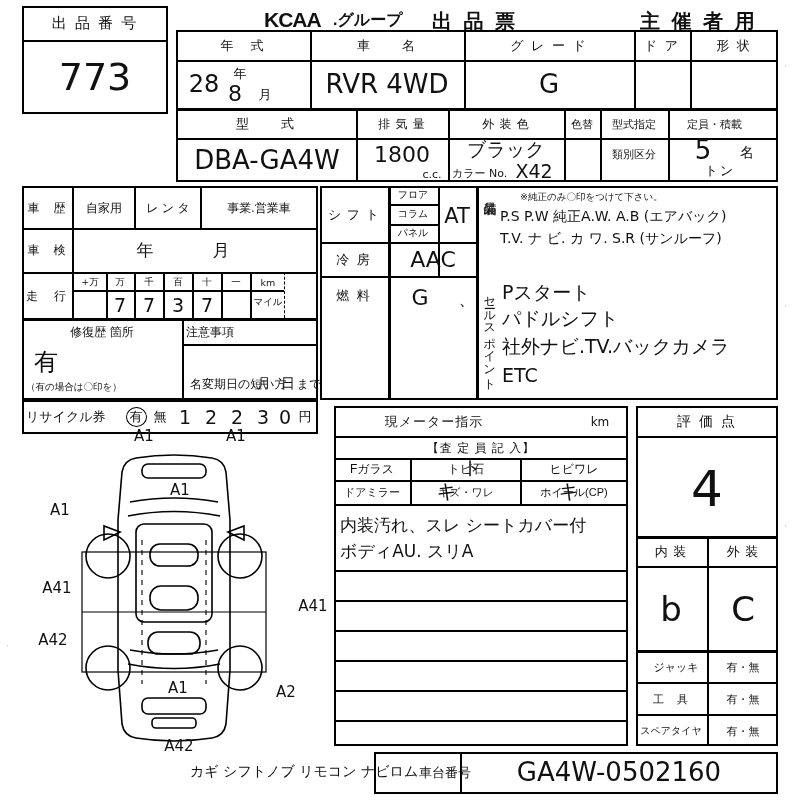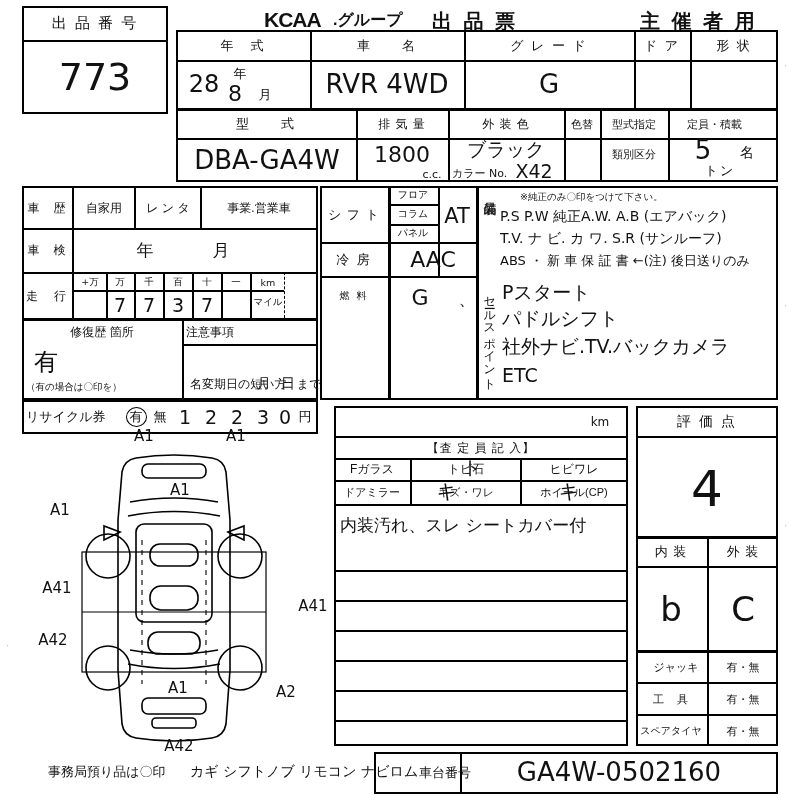--- a/index.html
+++ b/index.html
@@ -147,35 +147,34 @@
   <div class="hline" style="left:388px;top:224px;width:50px;"></div>
 
   <div class="lbl" style="left:320px;top:200px;width:68px;height:30px;font-size:13px;letter-spacing:1px;">シ フ ト</div>
   <div class="lbl" style="left:388px;top:186px;width:50px;height:18px;font-size:10px;letter-spacing:0;">フロア</div>
   <div class="lbl" style="left:388px;top:204px;width:50px;height:20px;font-size:10px;letter-spacing:0;">コラム</div>
   <div class="lbl" style="left:388px;top:224px;width:50px;height:18px;font-size:10px;letter-spacing:0;">パネル</div>
   <div class="hw" style="left:438px;top:200px;width:38px;height:32px;font-size:21px;">AT</div>
 
   <div class="lbl" style="left:320px;top:246px;width:68px;height:28px;font-size:13px;letter-spacing:2px;">冷 房</div>
   <div class="hw" style="left:390px;top:244px;width:86px;height:30px;font-size:22px;">AAC</div>
-  <div class="lbl" style="left:320px;top:282px;width:68px;height:28px;font-size:10px;letter-spacing:2px;">燃 料</div>
+  <div class="lbl" style="left:320px;top:282px;width:68px;height:28px;font-size:13px;letter-spacing:2px;">燃 料</div>
   <div class="hw" style="left:390px;top:282px;width:60px;height:30px;font-size:22px;">G</div>
   <div class="hw" style="left:456px;top:286px;width:22px;height:26px;font-size:17px;">、</div>
 
   <div style="position:absolute;left:478px;top:192px;width:22px;height:92px;display:flex;flex-direction:column;align-items:center;font-size:13px;line-height:1.15;">
     <span style="writing-mode:vertical-rl;">装備品</span>
   </div>
   <div style="position:absolute;left:478px;top:288px;width:22px;height:110px;display:flex;flex-direction:column;align-items:center;font-size:12px;line-height:1.12;">
     <span style="writing-mode:vertical-rl;">セールスポイント</span>
   </div>
 
   <div class="hw hwL xsm" style="left:520px;top:190px;width:250px;height:14px;">※純正のみ〇印をつけて下さい。</div>
   <div class="hw hwL" style="left:500px;top:206px;width:276px;height:22px;font-size:14px;">P.S  P.W  純正A.W.  A.B  (エアバック)</div>
   <div class="hw hwL" style="left:500px;top:228px;width:276px;height:22px;font-size:14px;">T.V.  ナ ビ.  カ ワ.  S.R  (サンルーフ)</div>
-  <div class="hw hwL" style="left:500px;top:250px;width:280px;height:22px;font-size:13px;">ABS ・  新 車 保 証 書 ←(注)  後日送りのみ</div>
 
   <div class="hw hwL" style="left:502px;top:280px;width:270px;height:26px;font-size:19px;">Pスタート</div>
   <div class="hw hwL" style="left:502px;top:306px;width:270px;height:26px;font-size:19px;">パドルシフト</div>
   <div class="hw hwL" style="left:502px;top:334px;width:278px;height:26px;font-size:19px;">社外ナビ.TV.バックカメラ</div>
   <div class="hw hwL" style="left:502px;top:362px;width:270px;height:26px;font-size:19px;">ETC</div>
 
   <div class="bx2" style="left:22px;top:400px;width:296px;height:34px;"></div>
   <div class="hw hwL" style="left:26px;top:402px;width:110px;height:30px;font-size:13px;">リサイクル券</div>
   <div class="hw" style="left:124px;top:402px;width:24px;height:30px;font-size:13px;">
       <span class="circ">有</span>
@@ -186,39 +185,41 @@
   <div class="hw" style="left:226px;top:402px;width:22px;height:30px;font-size:19px;">2</div>
   <div class="hw" style="left:252px;top:402px;width:22px;height:30px;font-size:19px;">3</div>
   <div class="hw" style="left:274px;top:402px;width:22px;height:30px;font-size:19px;">0</div>
   <div class="hw" style="left:294px;top:402px;width:22px;height:30px;font-size:13px;">円</div>
 
   <div class="bx2" style="left:334px;top:406px;width:294px;height:340px;"></div>
   <div class="hline" style="left:334px;top:436px;width:294px;"></div>
   <div class="hline" style="left:334px;top:458px;width:294px;"></div>
   <div class="hline" style="left:334px;top:480px;width:294px;"></div>
   <div class="hline" style="left:334px;top:504px;width:294px;"></div>
+  <div class="lbl" style="left:334px;top:408px;width:200px;height:28px;font-size:13px;letter-spacing:1px;">現メーター指示</div>
   <div class="hw" style="left:580px;top:410px;width:40px;height:24px;font-size:12px;">km</div>
   <div class="lbl" style="left:334px;top:438px;width:294px;height:20px;font-size:12px;letter-spacing:1px;">【査 定 員 記 入】</div>
 
   <div class="vline" style="left:410px;top:458px;height:46px;"></div>
   <div class="vline" style="left:520px;top:458px;height:46px;"></div>
   <div class="lbl" style="left:334px;top:458px;width:76px;height:22px;font-size:12px;letter-spacing:0;">Fガラス</div>
   <div class="lbl" style="left:412px;top:458px;width:108px;height:22px;font-size:12px;letter-spacing:0;">トビ石</div>
   <div class="lbl" style="left:522px;top:458px;width:104px;height:22px;font-size:12px;letter-spacing:0;">ヒビワレ</div>
 
   <div class="lbl" style="left:334px;top:480px;width:76px;height:24px;font-size:11px;letter-spacing:0;">ドアミラー</div>
   <div class="lbl" style="left:412px;top:480px;width:108px;height:24px;font-size:11px;letter-spacing:0;">キズ・ワレ</div>
   <div class="lbl" style="left:522px;top:480px;width:104px;height:24px;font-size:11px;letter-spacing:0;">ホイール(CP)</div>
   <div class="lbl" style="left:522px;top:480px;width:104px;height:24px;font-size:11px;letter-spacing:0;opacity:0;">キズ・ワレ</div>
 
   <div class="hw" style="left:452px;top:456px;width:40px;height:24px;font-size:19px;">ト</div>
   <div class="hw" style="left:430px;top:478px;width:34px;height:26px;font-size:20px;">キ</div>
   <div class="hw" style="left:552px;top:478px;width:34px;height:26px;font-size:20px;">キ</div>
 
   <div class="hw hwL" style="left:340px;top:512px;width:286px;height:26px;font-size:17px;">内装汚れ、スレ シートカバー付</div>
+  <div class="hw hwL" style="left:340px;top:538px;width:286px;height:26px;font-size:17px;">ボディAU. スリA</div>
 
   <div class="hline" style="left:334px;top:570px;width:294px;"></div>
   <div class="hline" style="left:334px;top:600px;width:294px;"></div>
   <div class="hline" style="left:334px;top:630px;width:294px;"></div>
   <div class="hline" style="left:334px;top:660px;width:294px;"></div>
   <div class="hline" style="left:334px;top:690px;width:294px;"></div>
   <div class="hline" style="left:334px;top:720px;width:294px;"></div>
 
   <div class="bx2" style="left:636px;top:406px;width:142px;height:340px;"></div>
   <div class="hline" style="left:636px;top:436px;width:142px;"></div>
@@ -288,21 +289,20 @@
   <div class="hw" style="left:216px;top:426px;width:40px;height:20px;font-size:15px;">A1</div>
   <div class="hw" style="left:160px;top:480px;width:40px;height:20px;font-size:15px;">A1</div>
   <div class="hw" style="left:40px;top:500px;width:40px;height:20px;font-size:15px;">A1</div>
   <div class="hw" style="left:34px;top:578px;width:46px;height:20px;font-size:15px;">A41</div>
   <div class="hw" style="left:290px;top:596px;width:46px;height:20px;font-size:15px;">A41</div>
   <div class="hw" style="left:30px;top:630px;width:46px;height:20px;font-size:15px;">A42</div>
   <div class="hw" style="left:158px;top:678px;width:40px;height:20px;font-size:15px;">A1</div>
   <div class="hw" style="left:266px;top:682px;width:40px;height:20px;font-size:15px;">A2</div>
   <div class="hw" style="left:156px;top:736px;width:46px;height:20px;font-size:15px;">A42</div>
 
-  <div class="hw hwL" style="left:48px;top:760px;width:140px;height:24px;font-size:13px;">事務局預り品は〇印</div>
   <div class="hw hwL" style="left:190px;top:760px;width:220px;height:24px;font-size:14px;">カギ  シフトノブ  リモコン  ナビロム</div>
 
   <div class="bx2" style="left:374px;top:752px;width:404px;height:42px;"></div>
   <div class="vline" style="left:460px;top:752px;height:42px;"></div>
   <div class="lbl" style="left:374px;top:754px;width:86px;height:38px;font-size:13px;letter-spacing:0;margin-left:28px;">車台番号</div>
   <div class="hw" style="left:462px;top:752px;width:314px;height:40px;font-size:26px;">GA4W-0502160</div>
 
   <div class="dots" style="left:784px;top:60px;">·</div>
   <div class="dots" style="left:784px;top:300px;">·</div>
   <div class="dots" style="left:784px;top:520px;">·</div>

